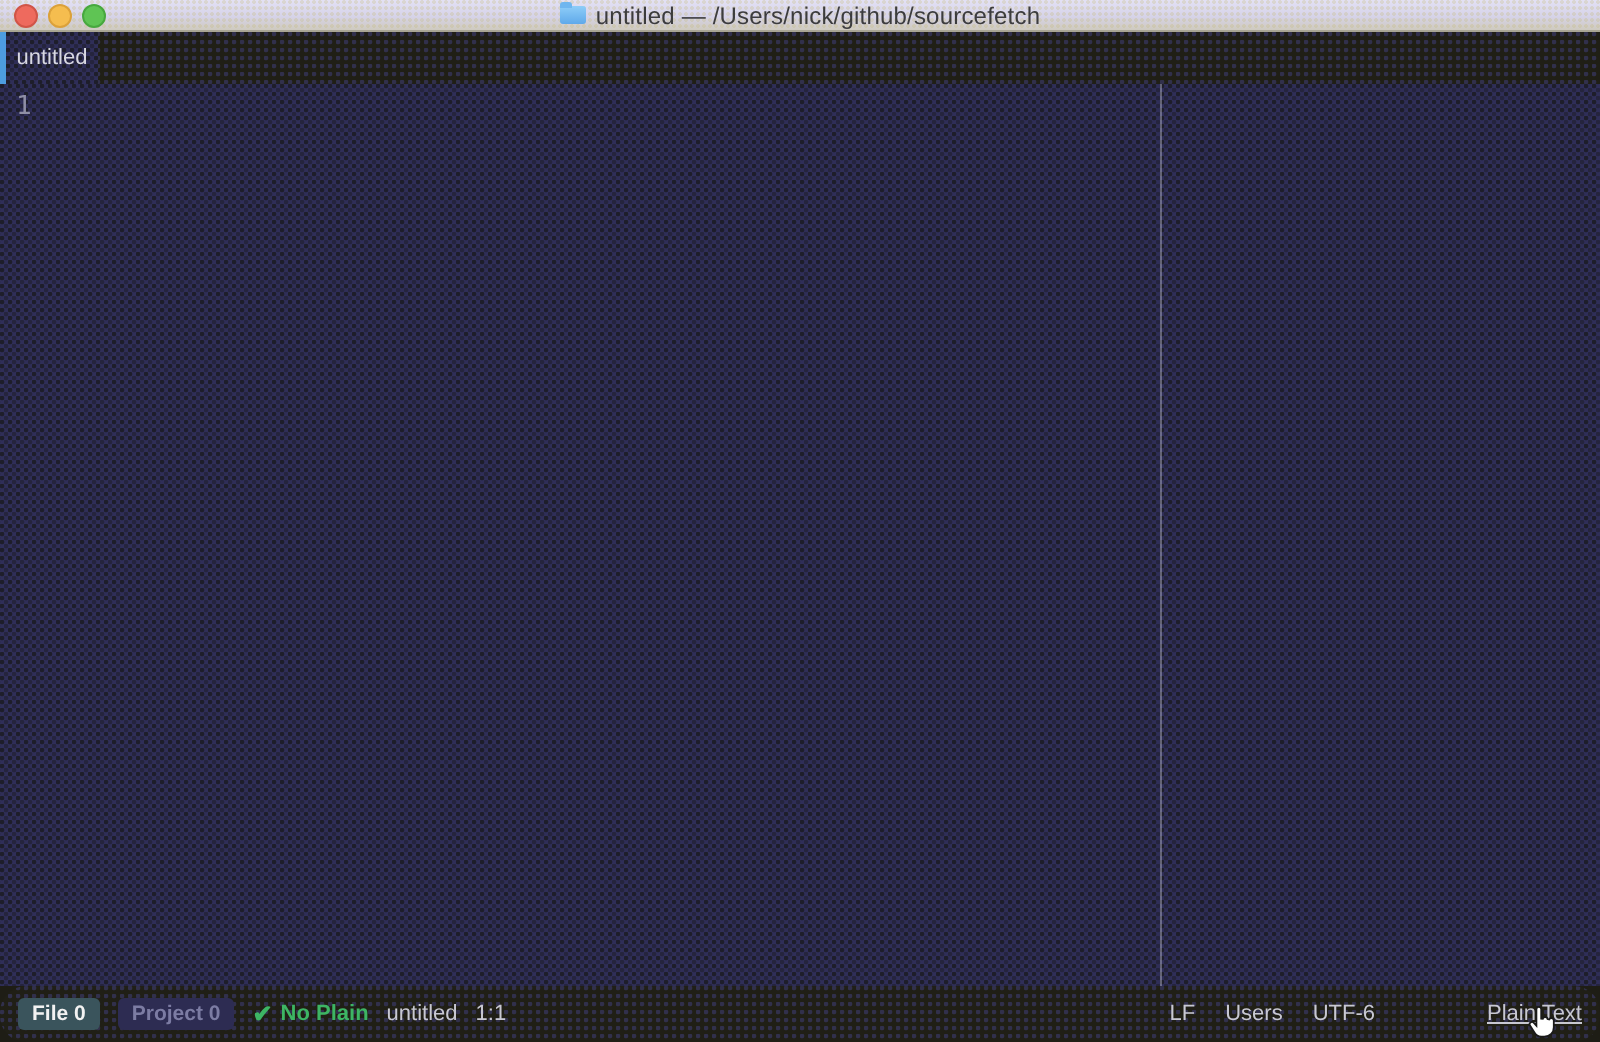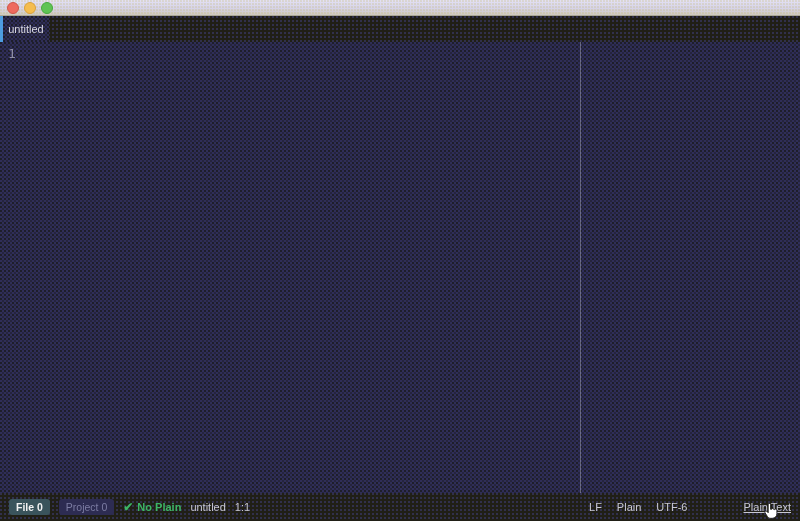--- a/index.html
+++ b/index.html
@@ -112,32 +112,33 @@
   }
 
   
   .statusbar {
     height: 28px;
     display: flex;
     align-items: center;
     padding: 0 9px;
     font-size: 11px;
     color: #c8c8d2;
+    border-radius: 13px;
   }
   .sb-left { display: flex; align-items: center; gap: 9px; }
   .sb-right { margin-left: auto; display: flex; align-items: center; gap: 15px; }
 
   .badge {
     font-size: 10.5px;
     padding: 2px 7px;
     border-radius: 3px;
     cursor: default;
   }
   .badge.file    { background: #3a545c; color: #f2f2f2; font-weight: 700; }
-  .badge.project { background: #2d2c52; color: #7c7ca3; font-weight: 400; }
+  .badge.project { background: #2d2c52; color: #7c7ca3; font-weight: 700; }
 
   .issues { display: flex; align-items: center; gap: 4px; color: #3db564; font-weight: 700; cursor: default; }
   .issues .check { font-size: 12px; line-height: 1; }
 
   .sb-text { color: #c8c8d2; }
   .sb-link { color: #c8c8d2; cursor: pointer; }
   .sb-link.underlined { text-decoration: underline; padding-left: 41px; }
 
   
   .mouse-cursor {
@@ -150,20 +151,24 @@
 </head>
 <body>
 
 <div class="window">
 
   <div class="titlebar">
     <div class="traffic-lights">
       <span class="tl red"></span>
       <span class="tl yellow"></span>
       <span class="tl green"></span>
+    </div>
+    <div class="title-center">
+      <span class="folder-icon"></span>
+      <span class="title-text">untitled — /Users/nick/github/sourcefetch</span>
     </div>
   </div>
 
   <div class="tabbar chrome-dither">
     <div class="tab-accent"></div>
     <div class="tab editor-dither">
       <span>untitled</span>
     </div>
   </div>
 
@@ -180,21 +185,21 @@
       <span class="badge project">Project 0</span>
       <span class="issues">
         <span class="check">✔</span>
         <span>No Plain</span>
       </span>
       <span class="sb-text">untitled</span>
       <span class="sb-text">1:1</span>
     </div>
     <div class="sb-right">
       <span class="sb-link">LF</span>
-      <span class="sb-link">Plain</span>
+      <span class="sb-link">Users</span>
       <span class="sb-link">UTF-6</span>
       <span class="sb-link underlined">Plain Text</span>
     </div>
   </div>
 
   <div class="mouse-cursor">
     <svg width="15" height="17" viewBox="0 0 15 17">
       <path d="M5.2 1.6 C5.2 0.9 5.7 0.4 6.4 0.4 C7.1 0.4 7.6 0.9 7.6 1.6 L7.6 6.3 L8.4 6.4 C8.5 5.9 9 5.5 9.6 5.5 C10.2 5.5 10.7 5.9 10.8 6.5 L11.6 6.7 C11.8 6.3 12.2 6 12.7 6 C13.4 6 13.9 6.5 13.9 7.2 L13.9 10.6 C13.9 13.4 12 15.3 9.2 15.3 L7.6 15.3 C6.2 15.3 5 14.6 4.3 13.4 L2 9.7 C1.7 9.2 1.8 8.5 2.3 8.2 C2.8 7.9 3.4 7.9 3.8 8.3 L5.2 9.8 Z" fill="#ffffff" stroke="#1a1a1a" stroke-width="0.9"></path>
     </svg>
   </div>

